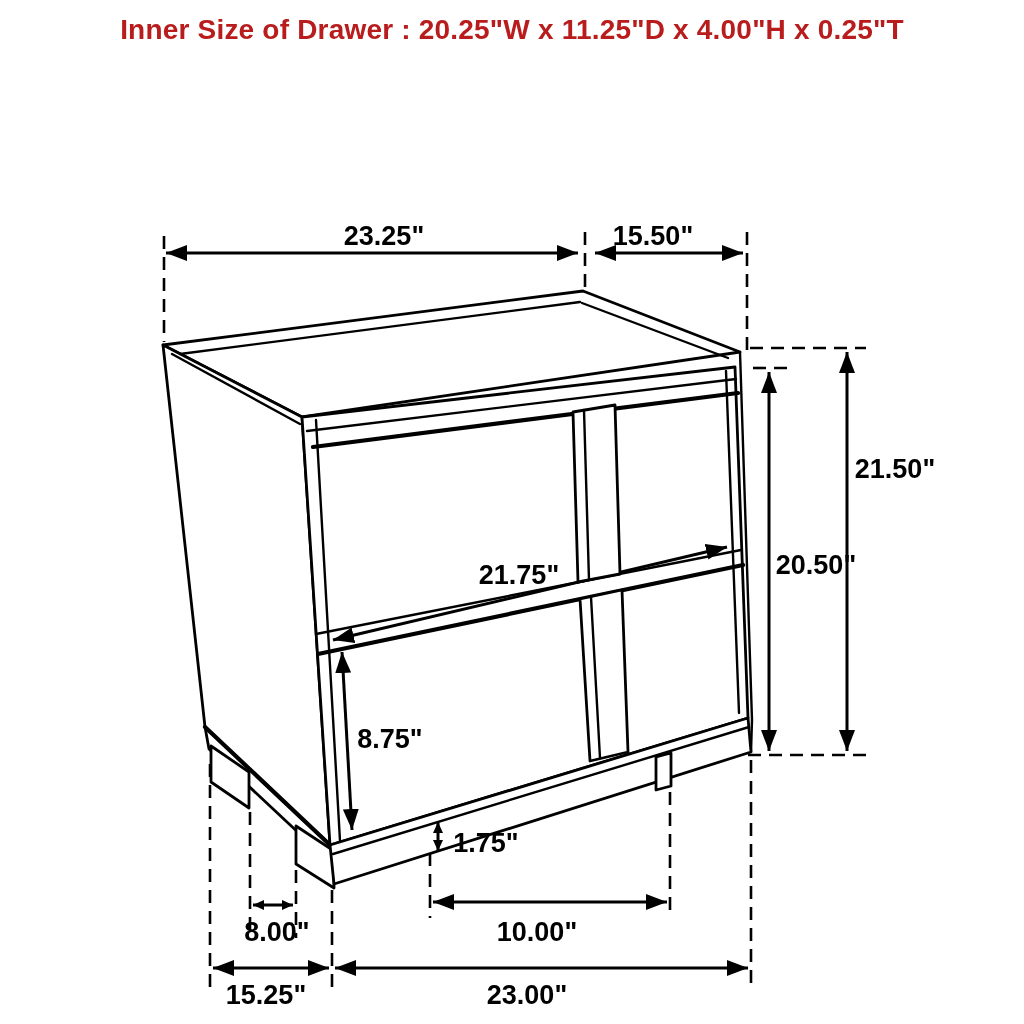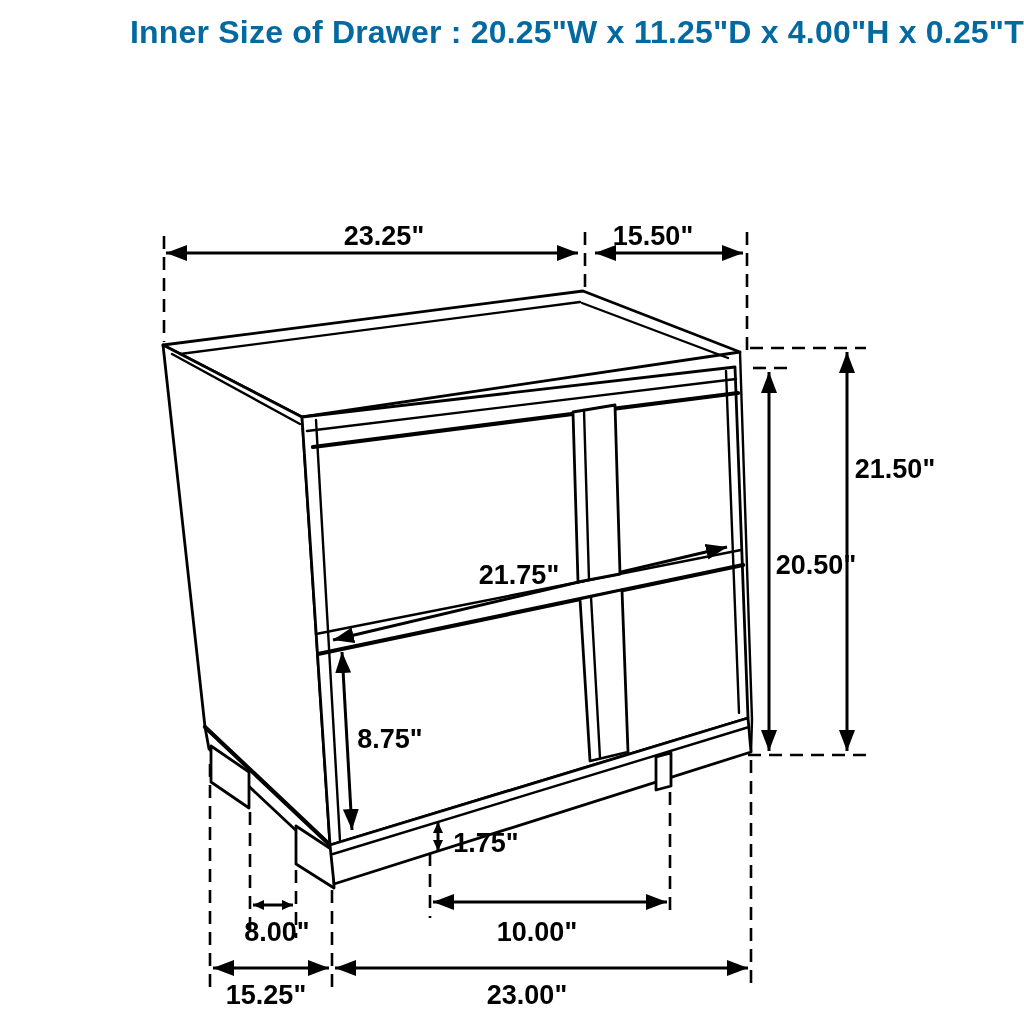--- a/index.html
+++ b/index.html
@@ -1,19 +1,19 @@
 <!DOCTYPE html>
 <html><head>
 <meta charset="utf-8">
 <style>
   html,body{margin:0;padding:0;background:#ffffff;}
   .stage{position:relative;width:1024px;height:1024px;background:#ffffff;overflow:hidden;
          font-family:"Liberation Sans",sans-serif;}
-  .title{position:absolute;top:14px;left:0;width:100%;text-align:right;
-         font-weight:700;font-size:32px;color:#0369a1;letter-spacing:0.2px;}
+  .title{position:absolute;top:14px;left:0;width:100%;text-align:center;
+         font-weight:700;font-size:28px;color:#b91c1c;letter-spacing:0.2px;}
   svg{position:absolute;left:0;top:0;}
   .part{fill:#ffffff;stroke:#000000;stroke-width:2.8;stroke-linejoin:round;}
   .ln{fill:none;stroke:#000000;stroke-width:2.4;stroke-linecap:round;}
   .lnthick{fill:none;stroke:#000000;stroke-width:4.2;stroke-linecap:round;}
   .dim{fill:none;stroke:#000000;stroke-width:3;}
   .dash{fill:none;stroke:#000000;stroke-width:2.6;stroke-dasharray:13 8;}
   .dimlabel{font-family:"Liberation Sans",sans-serif;font-weight:700;font-size:27px;
             fill:#000000;text-anchor:middle;}
 </style>
 </head>

